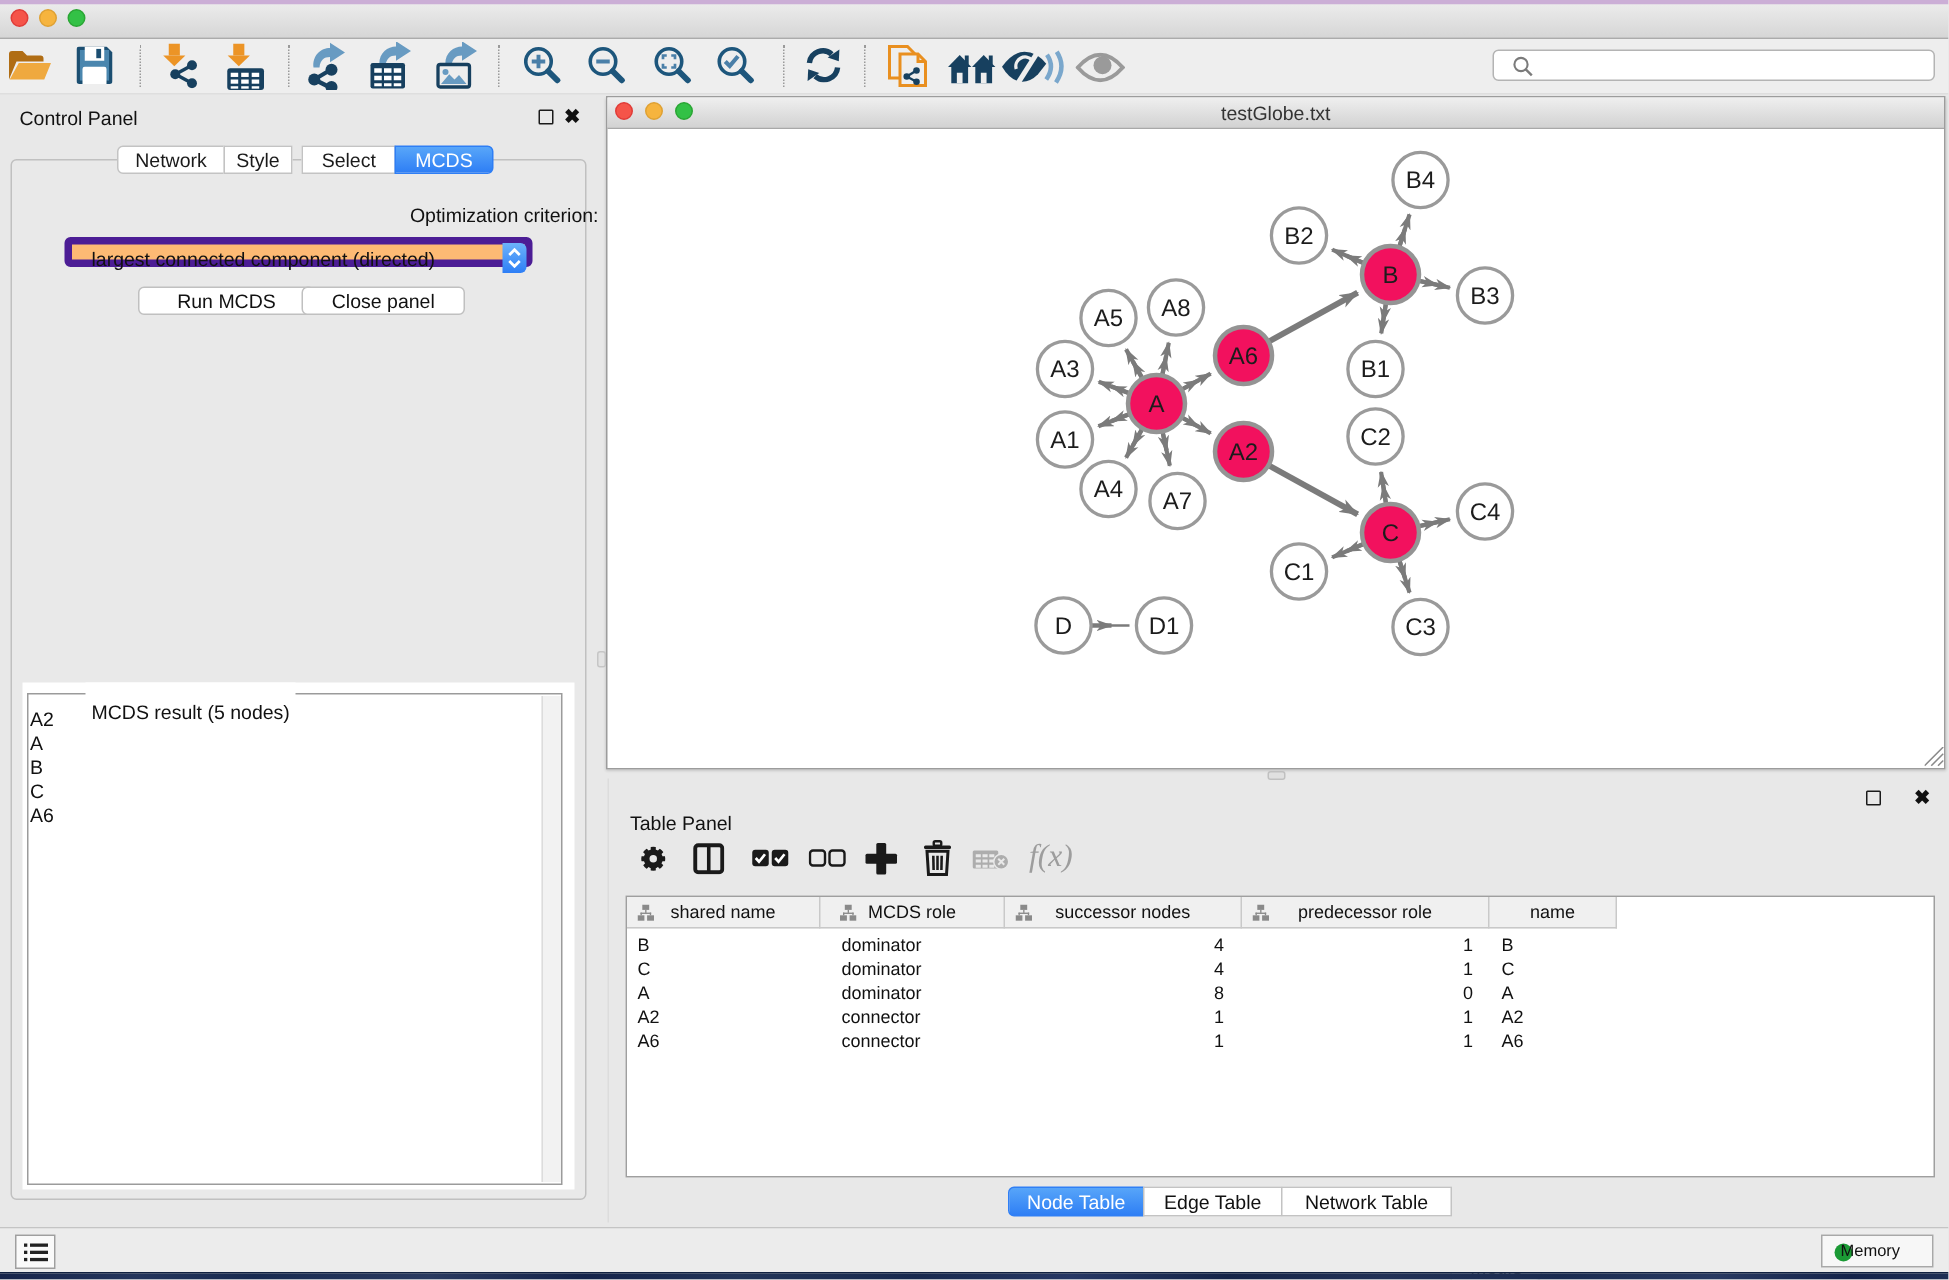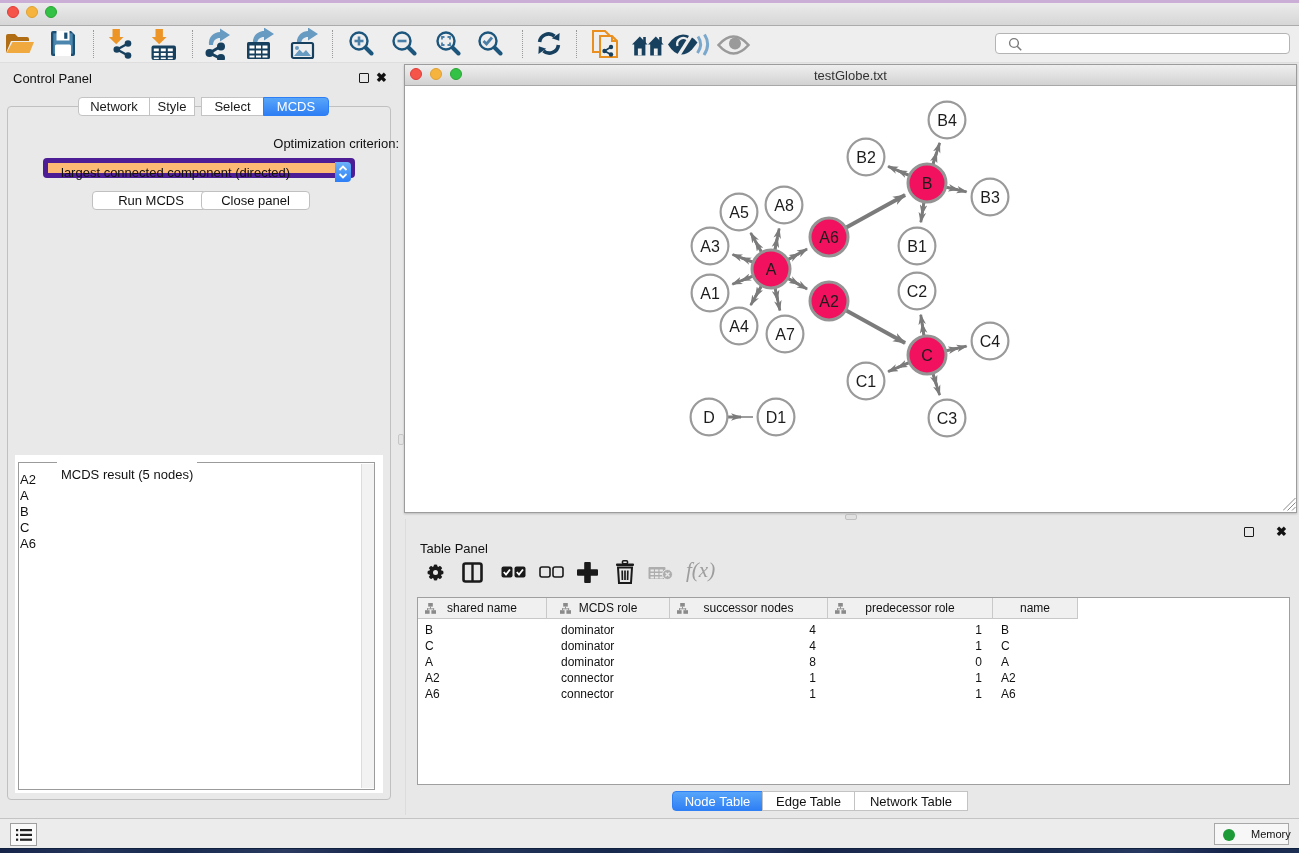--- a/index.html
+++ b/index.html
@@ -67,21 +67,21 @@
 
 .btab { position:absolute; top:791px; height:20px; background:#fff; border:1px solid #c3c3c3; font-size:13px; color:#111; text-align:center; line-height:19px; }
 .btab.sel { background:linear-gradient(#57a5f9,#2f7ff5); color:#fff; border-color:#2f7ff5; }
 
 
 #statusline { left:0; top:818px; width:1299px; height:1px; background:#c4c4c4; }
 #status { left:0; top:819px; width:1299px; height:30px; background:#ececec; }
 #listbtn { position:absolute; left:10px; top:4px; width:27px; height:23px; background:#fafafa; border:1px solid #9f9f9f; }
 #membtn { position:absolute; left:1214px; top:4px; width:75px; height:22px; background:#f7f7f7; border:1px solid #a8a8a8; }
 #membtn .dot { position:absolute; left:8px; top:5px; width:12px; height:12px; border-radius:50%; background:#1b9a35; }
-#membtn .t { position:absolute; left:12px; top:4px; font-size:11px; color:#111;margin-left:24px; }
+#membtn .t { position:absolute; left:12px; top:4px; font-size:11px; color:#111; }
 #deskBottom { left:0; top:848px; width:1299px; height:5px;
  background:linear-gradient(90deg,#16244a 0%,#24355c 7%,#182a50 13%,#2a3a60 22%,#14234a 30%,#223458 38%,#18294e 47%,#263764 55%,#152448 63%,#223156 71%,#1a2b50 80%,#283961 88%,#14234a 95%,#1e2f54 100%);
  border-top:1px solid #10203f; }
 </style>
 </head>
 <body>
 <svg width="0" height="0" style="position:absolute">
     <defs>
       <g id="treeg" fill="#8a8a8a">
 <rect x="3.2" y="0" width="4.6" height="3.6"></rect>

